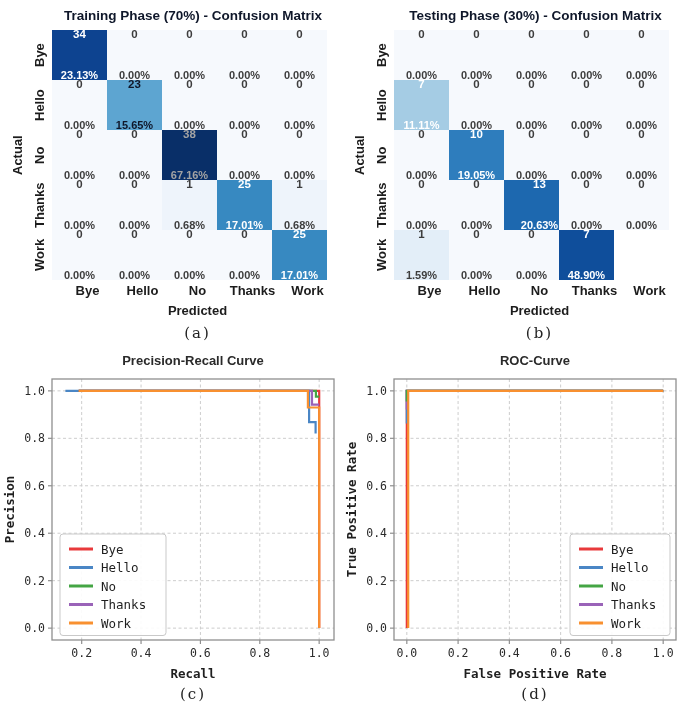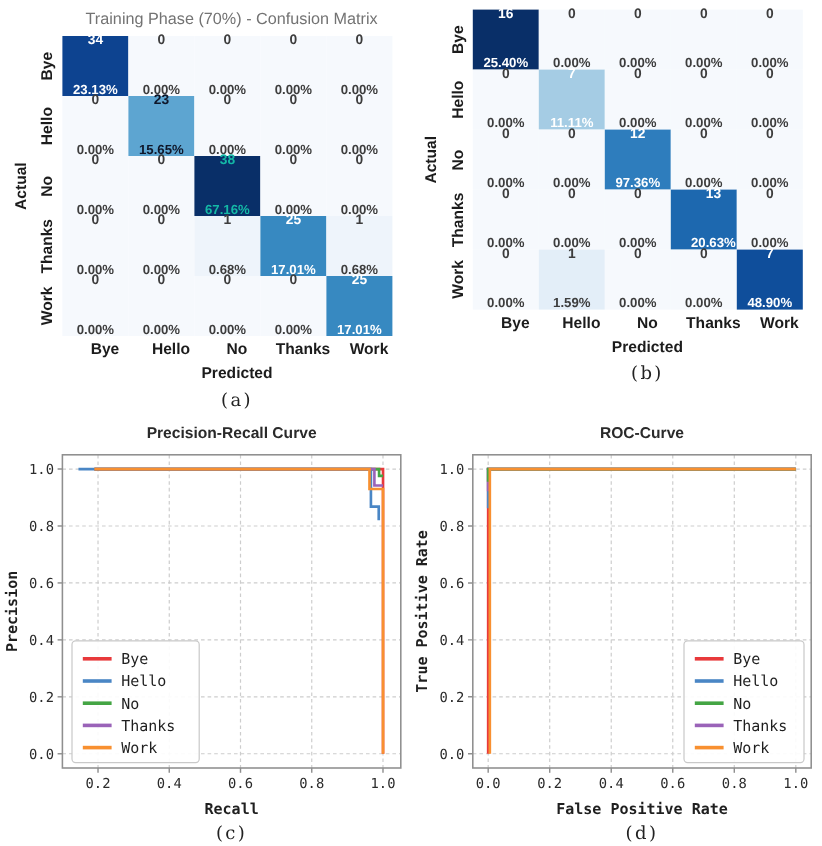--- a/index.html
+++ b/index.html
@@ -4,21 +4,21 @@
 <style>
   html,body{margin:0;padding:0;background:#ffffff;}
   .figure{
     width:685px;height:705px;background:#ffffff;position:relative;
     display:grid;grid-template-columns:342px 343px;grid-template-rows:345px 360px;
     font-family:"Liberation Sans",sans-serif;color:#262626;
   }
   
   .quad-matrix{padding:6px 0 0 8px;box-sizing:border-box;overflow:hidden;}
   .m-title{
-    font-weight:normal;font-size:13.5px;color:#737373;text-align:center;
+    font-weight:bold;font-size:13.5px;color:#0f172a;text-align:center;
     padding-left:36px;height:22px;line-height:20px;white-space:nowrap;
   }
   .m-body{display:flex;margin-top:2px;}
   .m-ylabel{
     width:18px;height:250px;display:flex;align-items:center;justify-content:center;
     writing-mode:vertical-rl;transform:rotate(180deg);
     font-weight:bold;font-size:13px;color:#1c1c1c;
   }
   .m-rowlabels{width:26px;display:flex;flex-direction:column;}
   .m-rowlabel{
@@ -112,21 +112,21 @@
             <span class="pct">0.00%</span>
           </div>
           <div class="m-cell" style="background:#f6f9fd;color:#3d3d3d;">
             <span class="cnt">0</span>
             <span class="pct">0.00%</span>
           </div>
           <div class="m-cell" style="background:#f6f9fd;color:#3d3d3d;">
             <span class="cnt">0</span>
             <span class="pct">0.00%</span>
           </div>
-          <div class="m-cell" style="background:#092f68;color:#14b8a6;">
+          <div class="m-cell" style="background:#092f68;color:#a3a3a3;">
             <span class="cnt">38</span>
             <span class="pct">67.16%</span>
           </div>
           <div class="m-cell" style="background:#f6f9fd;color:#3d3d3d;">
             <span class="cnt">0</span>
             <span class="pct">0.00%</span>
           </div>
           <div class="m-cell" style="background:#f6f9fd;color:#3d3d3d;">
             <span class="cnt">0</span>
             <span class="pct">0.00%</span>
@@ -178,34 +178,31 @@
         <div class="m-xlabel">Hello</div>
         <div class="m-xlabel">No</div>
         <div class="m-xlabel">Thanks</div>
         <div class="m-xlabel">Work</div>
       </div>
     <div class="m-xaxis">Predicted</div>
     <div class="m-caption">(a)</div>
   </div>
 
   <div class="quad-matrix">
+    <div class="m-title">Testing Phase (30%) - Confusion Matrix</div>
     <div class="m-body">
       <div class="m-ylabel">Actual</div>
       <div class="m-rowlabels">
           <div class="m-rowlabel">Bye</div>
           <div class="m-rowlabel">Hello</div>
           <div class="m-rowlabel">No</div>
           <div class="m-rowlabel">Thanks</div>
           <div class="m-rowlabel">Work</div>
         </div>
       <div class="m-grid">
-          <div class="m-cell" style="background:#092f68;color:#ffffff;">
-            <span class="cnt">16</span>
-            <span class="pct">25.40%</span>
-          </div>
           <div class="m-cell" style="background:#f6f9fd;color:#3d3d3d;">
             <span class="cnt">0</span>
             <span class="pct">0.00%</span>
           </div>
           <div class="m-cell" style="background:#f6f9fd;color:#3d3d3d;">
             <span class="cnt">0</span>
             <span class="pct">0.00%</span>
           </div>
           <div class="m-cell" style="background:#f6f9fd;color:#3d3d3d;">
             <span class="cnt">0</span>
@@ -237,22 +234,22 @@
           </div>
           <div class="m-cell" style="background:#f6f9fd;color:#3d3d3d;">
             <span class="cnt">0</span>
             <span class="pct">0.00%</span>
           </div>
           <div class="m-cell" style="background:#f6f9fd;color:#3d3d3d;">
             <span class="cnt">0</span>
             <span class="pct">0.00%</span>
           </div>
           <div class="m-cell" style="background:#2e7dbd;color:#ffffff;">
-            <span class="cnt">12</span>
-            <span class="pct">97.36%</span>
+            <span class="cnt">10</span>
+            <span class="pct">19.05%</span>
           </div>
           <div class="m-cell" style="background:#f6f9fd;color:#3d3d3d;">
             <span class="cnt">0</span>
             <span class="pct">0.00%</span>
           </div>
           <div class="m-cell" style="background:#f6f9fd;color:#3d3d3d;">
             <span class="cnt">0</span>
             <span class="pct">0.00%</span>
           </div>
           <div class="m-cell" style="background:#f6f9fd;color:#3d3d3d;">

